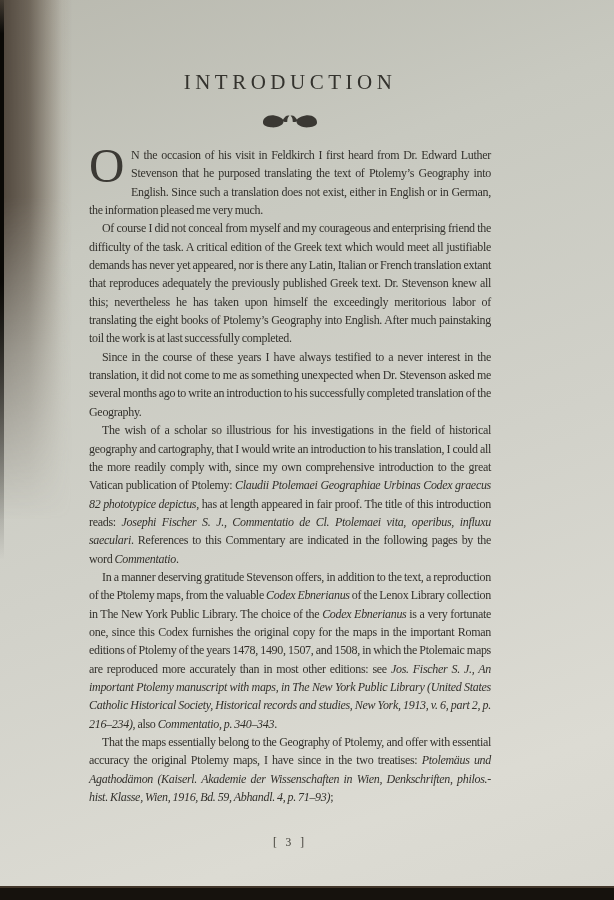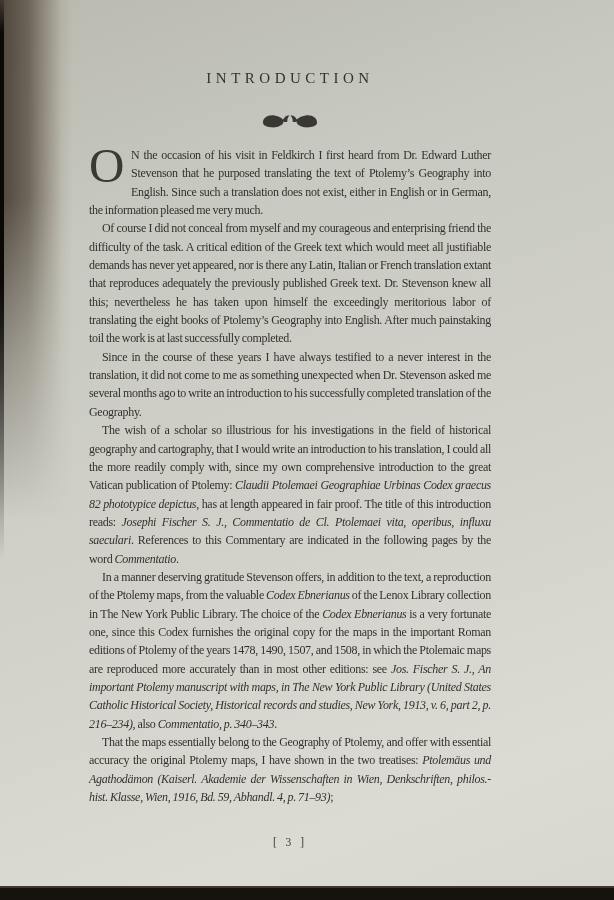--- a/index.html
+++ b/index.html
@@ -29,21 +29,21 @@
   }
   
   .bottom-edge {
     position:absolute; left:0; bottom:0; width:100%; height:12px;
     background:#16120d;
     border-top:2px solid #42362a;
   }
   .title {
     position:absolute; top:70px; left:89px; width:402px;
     text-align:center;
-    font-size:15px; letter-spacing:4.5px;
+    font-size:21px; letter-spacing:4.5px;
     color:#34332e;
   }
   .fleuron-wrap {
     position:absolute; top:110px; left:89px; width:402px;
     text-align:center;
   }
   .fleuron-wrap svg { display:inline-block; }
   .textblock {
     position:absolute; left:89px; top:146px; width:402px;
     font-size:12px; line-height:18.35px;
@@ -86,19 +86,19 @@
       </g>
     </svg>
   </div>
 
   <div class="textblock">
       <p class="para first"><span class="dropcap">O</span><span>N the occasion of his visit in Feldkirch I first heard from Dr. Edward Luther Stevenson that he purposed translating the text of Ptolemy’s Geography into English.  Since such a translation does not exist, either in English or in German, the information pleased me very much.</span></p>
       <p class="para"><span>Of course I did not conceal from myself and my courageous and enterprising friend the difficulty of the task.  A critical edition of the Greek text which would meet all justifiable demands has never yet appeared, nor is there any Latin, Italian or French translation extant that reproduces adequately the previously published Greek text.  Dr. Stevenson knew all this; nevertheless he has taken upon himself the exceedingly meritorious labor of translating the eight books of Ptolemy’s Geography into English.  After much painstaking toil the work is at last successfully completed.</span></p>
       <p class="para"><span>Since in the course of these years I have always testified to a never interest in the translation, it did not come to me as something unexpected when Dr. Stevenson asked me several months ago to write an introduction to his successfully completed translation of the Geography.</span></p>
       <p class="para"><span>The wish of a scholar so illustrious for his investigations in the field of historical geography and cartography, that I would write an introduction to his translation, I could all the more readily comply with, since my own comprehensive introduction to the great Vatican publication of Ptolemy: </span><i>Claudii Ptolemaei Geographiae Urbinas Codex graecus 82 phototypice depictus</i><span>, has at length appeared in fair proof. The title of this introduction reads: </span><i>Josephi Fischer S. J., Commentatio de Cl. Ptolemaei vita, operibus, influxu saeculari</i><span>.  References to this Commentary are indicated in the following pages by the word </span><i>Commentatio</i><span>.</span></p>
       <p class="para"><span>In a manner deserving gratitude Stevenson offers, in addition to the text, a reproduction of the Ptolemy maps, from the valuable </span><i>Codex Ebnerianus</i><span> of the Lenox Library collection in The New York Public Library.  The choice of the </span><i>Codex Ebnerianus</i><span> is a very fortunate one, since this Codex furnishes the original copy for the maps in the important Roman editions of Ptolemy of the years 1478, 1490, 1507, and 1508, in which the Ptolemaic maps are reproduced more accurately than in most other editions: see </span><i>Jos. Fischer S. J., An important Ptolemy manuscript with maps, in The New York Public Library (United States Catholic Historical Society, Historical records and studies, New York, 1913, v. 6, part 2, p. 216–234)</i><span>, also </span><i>Commentatio, p. 340–343</i><span>.</span></p>
-      <p class="para"><span>That the maps essentially belong to the Geography of Ptolemy, and offer with essential accuracy the original Ptolemy maps, I have shown in the two treatises: </span><i>Ptolemäus und Agathodämon (Kaiserl. Akademie der Wissenschaften in Wien, Denkschriften, philos.-hist. Klasse, Wien, 1916, Bd. 59, Abhandl. 4, p. 71–93)</i><span>;</span></p>
+      <p class="para"><span>That the maps essentially belong to the Geography of Ptolemy, and offer with essential accuracy the original Ptolemy maps, I have since in the two treatises: </span><i>Ptolemäus und Agathodämon (Kaiserl. Akademie der Wissenschaften in Wien, Denkschriften, philos.-hist. Klasse, Wien, 1916, Bd. 59, Abhandl. 4, p. 71–93)</i><span>;</span></p>
     </div>
 
   <div class="pagenum">[ 3 ]</div>
 
   <div class="bottom-edge"></div>
 </div>
 
 </body></html>

